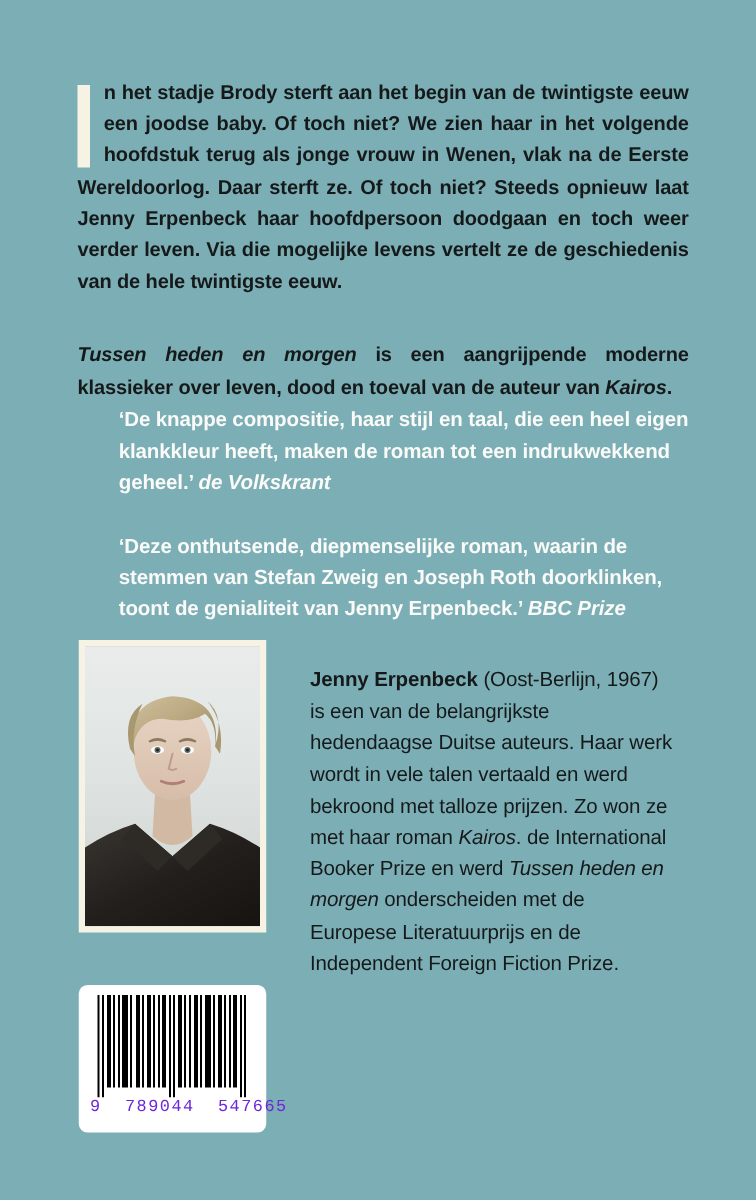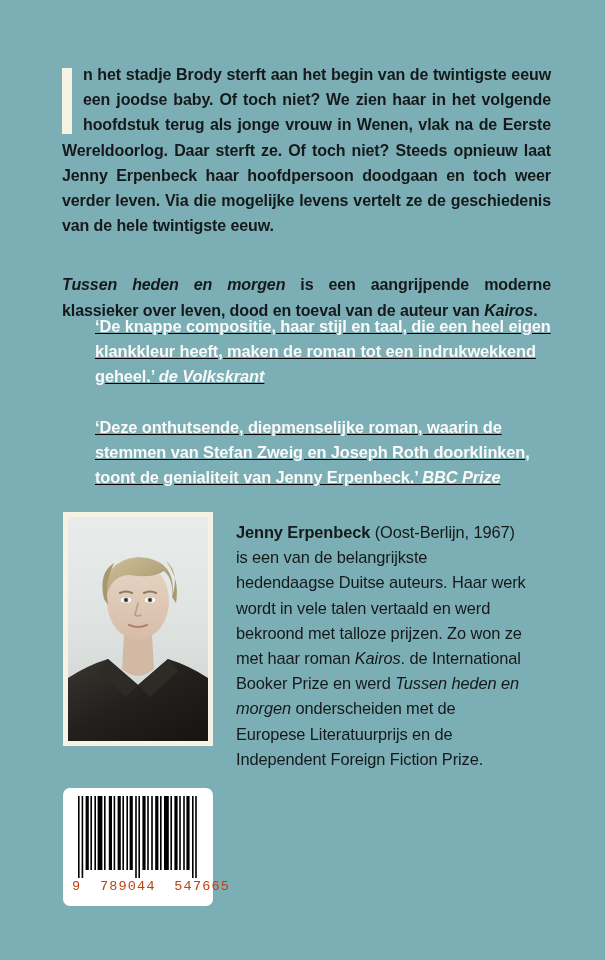--- a/index.html
+++ b/index.html
@@ -47,23 +47,22 @@
     margin-top: 34px;
   }
   .blurb-para em {
     font-style: italic;
   }
 
   
   .quotes {
     position: absolute;
     left: 95px;
-    top: 314px;
+    top: 324px;
     width: 456px;
-    text-decoration: underline;
   }
   .quote {
     margin: 0;
     color: #FAFAF8;
     font-weight: bold;
     font-size: 16.4px;
     line-height: 25.2px;
     letter-spacing: -0.1px;
     text-align: left;
   }
@@ -90,21 +89,21 @@
     width: 100%;
     height: 100%;
     overflow: hidden;
     background: #cfd3d0;
   }
   .author-bio {
     position: absolute;
     left: 232px;
     top: 516px;
     width: 290px;
-    margin: 4px;
+    margin: 16px;
     color: #16191A;
     font-size: 16.4px;
     line-height: 25.2px;
     letter-spacing: -0.1px;
     text-align: left;
   }
   .author-bio .name {
     font-weight: bold;
   }
   .author-bio em {
@@ -126,21 +125,21 @@
   .barcode-bars {
     width: 100%;
     height: 82px;
     display: block;
   }
   .barcode-digits {
     display: block;
     text-align: center;
     font-family: "Liberation Mono", monospace;
     font-size: 13.5px;
-    color: #c2410c;
+    color: #6d28d9;
     letter-spacing: 1.2px;
     margin-top: 1px;
     white-space: pre;
   }
 </style>
 </head>
 <body>
 
 <div id="cover">
 

